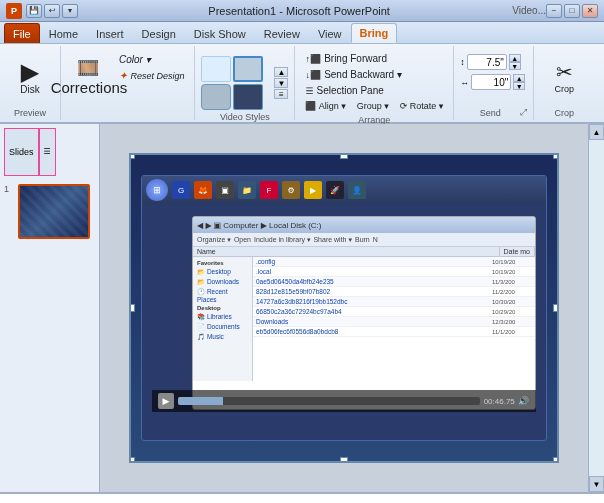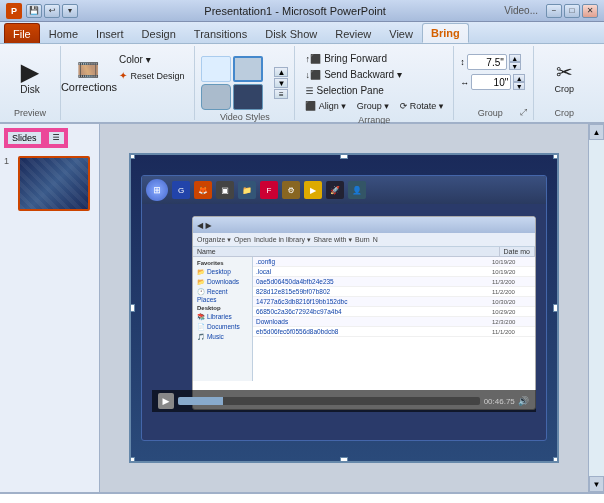--- a/index.html
+++ b/index.html
@@ -124,20 +124,21 @@
     .big-btn-icon {
       font-size: 24px;
       line-height: 1;
     }
 
     .small-btns {
       display: flex;
       flex-direction: column;
       justify-content: center;
       gap: 1px;
+      font-style: italic;
     }
     .small-btn {
       display: flex;
       align-items: center;
       gap: 3px;
       padding: 1px 3px;
       cursor: pointer;
       border-radius: 2px;
       font-size: 10px;
       color: #222;
@@ -207,23 +208,23 @@
       display: flex;
       flex-direction: column;
       padding: 4px;
     }
     .slide-panel-tabs {
       display: flex;
       font-size: 9px;
       margin-bottom: 4px;
     }
     .slide-panel-tab {
-      padding: 1px 4px;
-      cursor: pointer;
-      border: 4px solid #ec4899;
+      padding: 18px 4px;
+      cursor: pointer;
+      border: 1px solid #ec4899;
       background: #d8e4f0;
       font-size: 9px;
     }
     .slide-thumb-container {
       display: flex;
       align-items: flex-start;
       gap: 2px;
       margin-top: 4px;
     }
     .slide-number {
@@ -482,34 +483,33 @@
 <body>
 
 <div class="title-bar">
   <div class="title-bar-icon">P</div>
   <div style="display:flex;gap:2px;margin-right:8px;">
     <div class="tb-btn">💾</div>
     <div class="tb-btn">↩</div>
     <div class="tb-btn">▾</div>
   </div>
   <div class="title-bar-text">Presentation1 - Microsoft PowerPoint</div>
-  <div style="font-size:10px;color:#555;margin-right:8px;">Video...</div>
+  <div style="font-size:10px;color:#555;margin-right:0;">Video...</div>
   <div class="title-bar-buttons">
     <div class="tb-btn">−</div>
     <div class="tb-btn">□</div>
     <div class="tb-btn" style="background:linear-gradient(to bottom,#f8d8d0,#e0a090);">✕</div>
   </div>
 </div>
 
 <div class="ribbon-tabs">
   <div class="ribbon-tab highlight">File</div>
   <div class="ribbon-tab">Home</div>
   <div class="ribbon-tab">Insert</div>
   <div class="ribbon-tab">Design</div>
-  <div class="ribbon-tab">Transitions</div>
   <div class="ribbon-tab">Disk Show</div>
   <div class="ribbon-tab">Review</div>
   <div class="ribbon-tab">View</div>
   <div class="ribbon-tab active">Bring</div>
 </div>
 
 <div class="ribbon">
 
   <div class="ribbon-group" style="min-width:55px;">
     <div class="ribbon-group-content" style="align-items:center;justify-content:center;flex:1;">
@@ -519,21 +519,21 @@
       </div>
     </div>
     <div class="ribbon-group-label">Preview</div>
   </div>
 
   <div class="ribbon-group" style="min-width:100px;">
     <div class="ribbon-group-content">
       <div style="display:flex;align-items:flex-start;gap:4px;flex:1;">
         <div class="big-btn" style="width:44px;height:56px;">
           <div style="font-size:18px;">🎞️</div>
-          <span style="font-size:11px;text-align:right;">Corrections</span>
+          <span style="font-size:15px;text-align:right;">Corrections</span>
         </div>
         <div class="small-btns" style="padding-top:4px;">
           <div class="small-btn">
             <span>Color ▾</span>
           </div>
           <div class="small-btn">
             <span style="color:#cc4400;">✦</span>
             <span style="font-size:9px;">Reset Design</span>
           </div>
         </div>
@@ -602,21 +602,21 @@
       <div class="size-row">
         <span style="font-size:9px;">↔</span>
         <input class="size-input" type="text" value="10&quot;" style="">
         <div class="spin-btns">
           <div class="spin-btn">▲</div>
           <div class="spin-btn">▼</div>
         </div>
       </div>
     </div>
     <div style="display:flex;justify-content:space-between;align-items:center;width:100%;">
-      <div class="ribbon-group-label">Group</div>
+      <div class="ribbon-group-label">Send</div>
       <div style="font-size:9px;cursor:pointer;color:#555;">⤢</div>
     </div>
   </div>
 
   <div class="ribbon-group" style="min-width:55px;border-right:none;">
     <div class="ribbon-group-content" style="align-items:center;justify-content:center;flex:1;">
       <div class="big-btn">
         <div style="font-size:20px;">✂</div>
         <span style="font-size:9px;">Crop</span>
       </div>
@@ -664,20 +664,21 @@
           <div class="inner-taskbar-icon" style="background:#cc0033;color:white;font-size:8px;">F</div>
           <div class="inner-taskbar-icon" style="background:#886622;color:white;font-size:8px;">⚙</div>
           <div class="inner-taskbar-icon" style="background:#ddaa00;color:white;font-size:8px;">▶</div>
           <div class="inner-taskbar-icon" style="background:#222233;color:white;font-size:8px;">🚀</div>
           <div class="inner-taskbar-icon" style="background:#335566;color:white;font-size:8px;">👤</div>
         </div>
 
         <div class="file-browser">
           <div class="fb-titlebar">
             <span style="margin-right:2px;">◀ ▶</span>
+            <span style="flex:1;overflow:hidden;white-space:nowrap;">▣ Computer ▶ Local Disk (C:)</span>
           </div>
           <div class="fb-toolbar">
             <span>Organize ▾</span>
             <span>Open</span>
             <span>Include in library ▾</span>
             <span>Share with ▾</span>
             <span>Burn</span>
             <span>N</span>
           </div>
           <div class="fb-columns">

